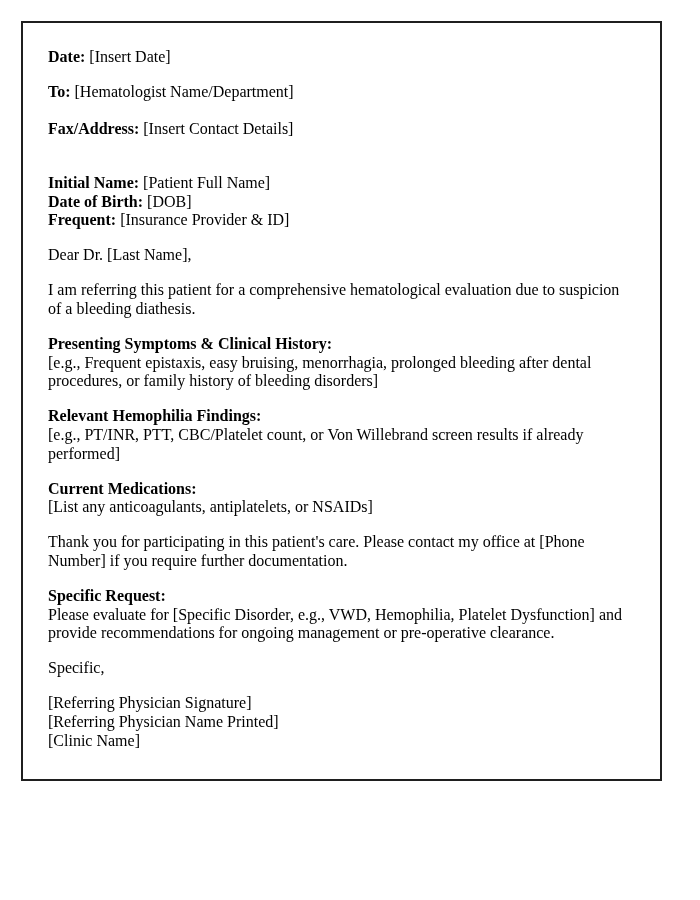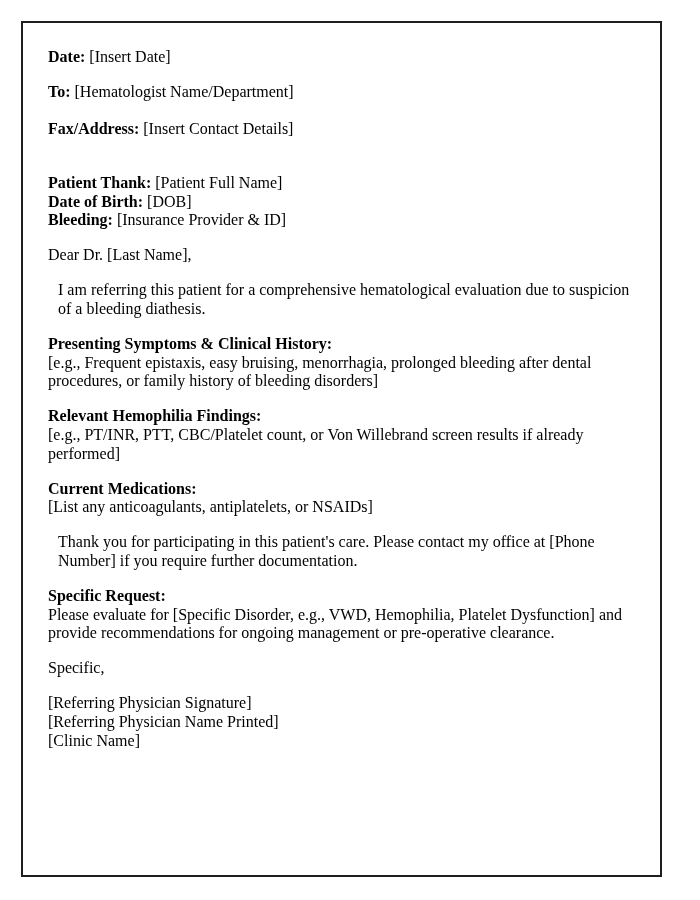--- a/index.html
+++ b/index.html
@@ -12,62 +12,61 @@
     height: 900px;
     position: relative;
     font-family: "Liberation Serif", "DejaVu Serif", serif;
     color: #000000;
   }
   .letter-box {
     position: absolute;
     left: 21px;
     top: 21px;
     width: 641px;
-    height: 856px;
+    height: 760px;
     box-sizing: border-box;
     border: 2px solid #1f1f1f;
     background: #ffffff;
     padding: 25px 12px 12px 25px;
     overflow: hidden;
   }
   .para {
     margin: 0 0 16.5px 0;
     font-size: 16px;
     line-height: 18.6px;
   }
   .line {
     white-space: pre-line;
     margin-top: 17px;
   }
   .b {
     font-weight: bold;
   }
   .pre {
     white-space: pre-line;
-    margin-left: 10px;
   }
 </style>
 </head>
 <body>
 
 <div class="letter-box">
 
   <p class="para"><span class="b">Date:</span> <span>[Insert Date]</span></p>
 
   <p class="para">
     <span class="line"><span class="b">To:</span> <span>[Hematologist Name/Department]</span></span><br>
     <br>
     <span class="line"><span class="b">Fax/Address:</span> <span>[Insert Contact Details]</span></span>
   </p>
 
   <p class="para">
     <br>
-    <span class="line"><span class="b">Patient Thank:</span> <span>[Patient Full Name]</span></span><br>
+    <span class="line"><span class="b">Initial Name:</span> <span>[Patient Full Name]</span></span><br>
     <span class="line"><span class="b">Date of Birth:</span> <span>[DOB]</span></span><br>
-    <span class="line"><span class="b">Bleeding:</span> <span>[Insurance Provider &amp; ID]</span></span>
+    <span class="line"><span class="b">Frequent:</span> <span>[Insurance Provider &amp; ID]</span></span>
   </p>
 
   <p class="para">Dear Dr. [Last Name],</p>
 
   <p class="para pre">I am referring this patient for a comprehensive hematological evaluation due to suspicion
 of a bleeding diathesis.</p>
 
   <p class="para">
     <span class="line b">Presenting Symptoms &amp; Clinical History:</span><br>
     <span class="line">[e.g., Frequent epistaxis, easy bruising, menorrhagia, prolonged bleeding after dental

